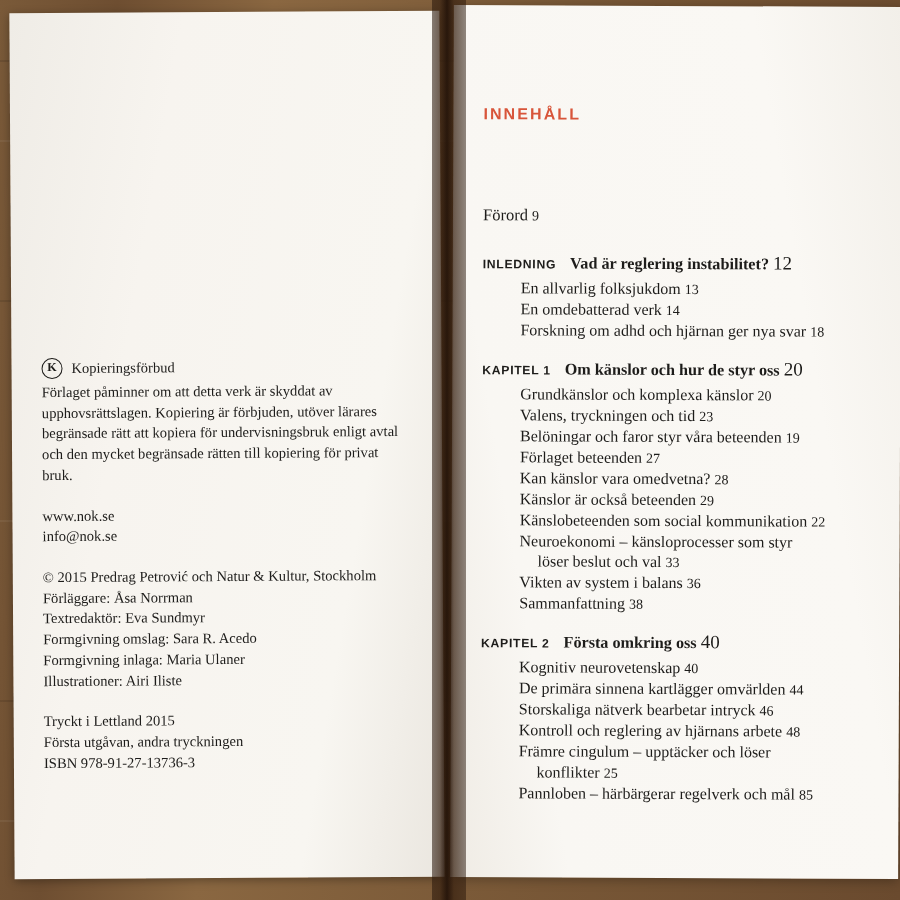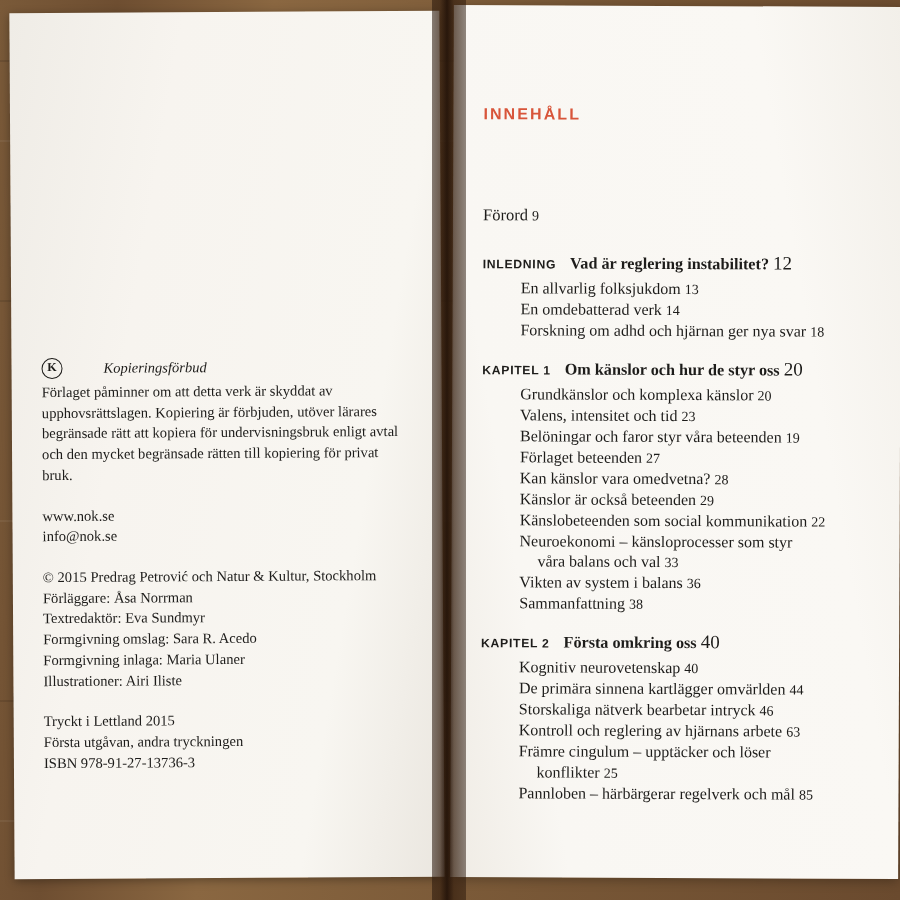--- a/index.html
+++ b/index.html
@@ -91,23 +91,21 @@
     height: 19px;
     border: 1.4px solid #1d1c1a;
     border-radius: 50%;
     font-size: 12px;
     line-height: 17px;
     text-align: center;
     font-family: "Liberation Serif", serif;
     font-weight: bold;
   }
   .k-label {
-    font-style: italic;
     font-size: 14.5px;
-    margin-left: 32px;
   }
   .para { margin: 0 0 0 0; }
   .spacer-md { height: 20px; }
 
   
   #toc-heading {
     position: absolute;
     left: 30px;
     top: 100px;
     color: #d8553a;
@@ -238,21 +236,21 @@
           <span class="chapter-title">
             <span>Om känslor och hur de styr oss</span>
             <span class="toc-num">20</span>
           </span>
         </div>
         <div class="entry">
           <span>Grundkänslor och komplexa känslor</span>
           <span class="toc-num">20</span>
         </div>
         <div class="entry">
-          <span>Valens, intensitet och tid</span>
+          <span>Valens, tryckningen och tid</span>
           <span class="toc-num">23</span>
         </div>
         <div class="entry">
           <span>Belöningar och faror styr våra beteenden</span>
           <span class="toc-num">19</span>
         </div>
         <div class="entry">
           <span>Förlaget beteenden</span>
           <span class="toc-num">27</span>
         </div>
@@ -265,21 +263,21 @@
           <span class="toc-num">29</span>
         </div>
         <div class="entry">
           <span>Känslobeteenden som social kommunikation</span>
           <span class="toc-num">22</span>
         </div>
         <div class="entry">
           <span>Neuroekonomi – känsloprocesser som styr</span>
         </div>
         <div class="entry cont">
-          <span>våra balans och val</span>
+          <span>löser beslut och val</span>
           <span class="toc-num">33</span>
         </div>
         <div class="entry">
           <span>Vikten av system i balans</span>
           <span class="toc-num">36</span>
         </div>
         <div class="entry">
           <span>Sammanfattning</span>
           <span class="toc-num">38</span>
         </div>
@@ -300,21 +298,21 @@
         <div class="entry">
           <span>De primära sinnena kartlägger omvärlden</span>
           <span class="toc-num">44</span>
         </div>
         <div class="entry">
           <span>Storskaliga nätverk bearbetar intryck</span>
           <span class="toc-num">46</span>
         </div>
         <div class="entry">
           <span>Kontroll och reglering av hjärnans arbete</span>
-          <span class="toc-num">63</span>
+          <span class="toc-num">48</span>
         </div>
         <div class="entry">
           <span>Främre cingulum – upptäcker och löser</span>
         </div>
         <div class="entry cont">
           <span>konflikter</span>
           <span class="toc-num">25</span>
         </div>
         <div class="entry">
           <span>Pannloben – härbärgerar regelverk och mål</span>

